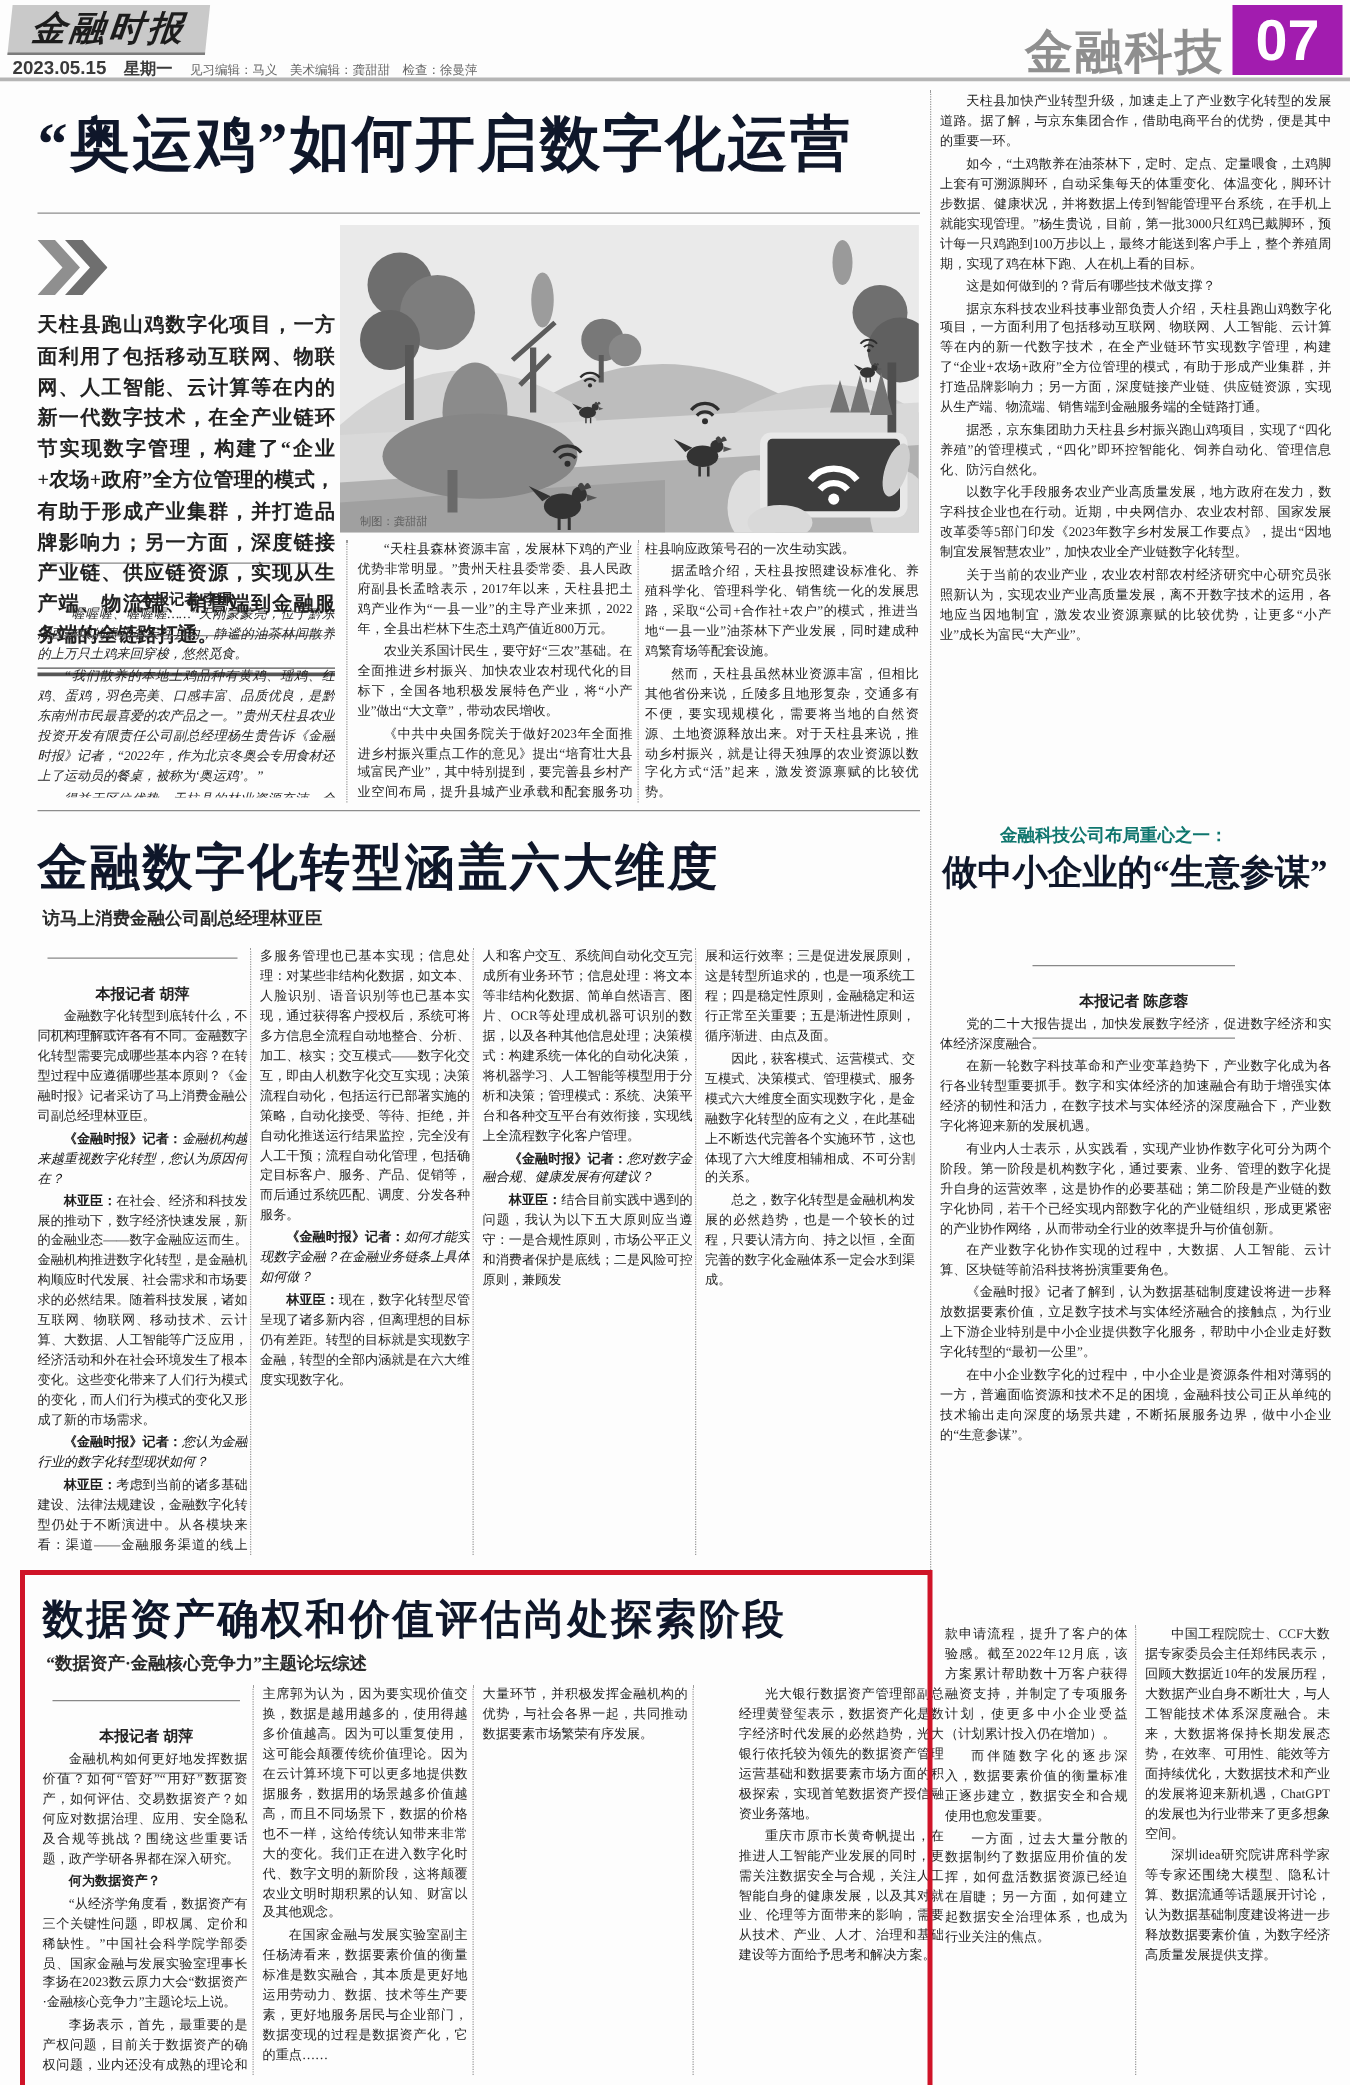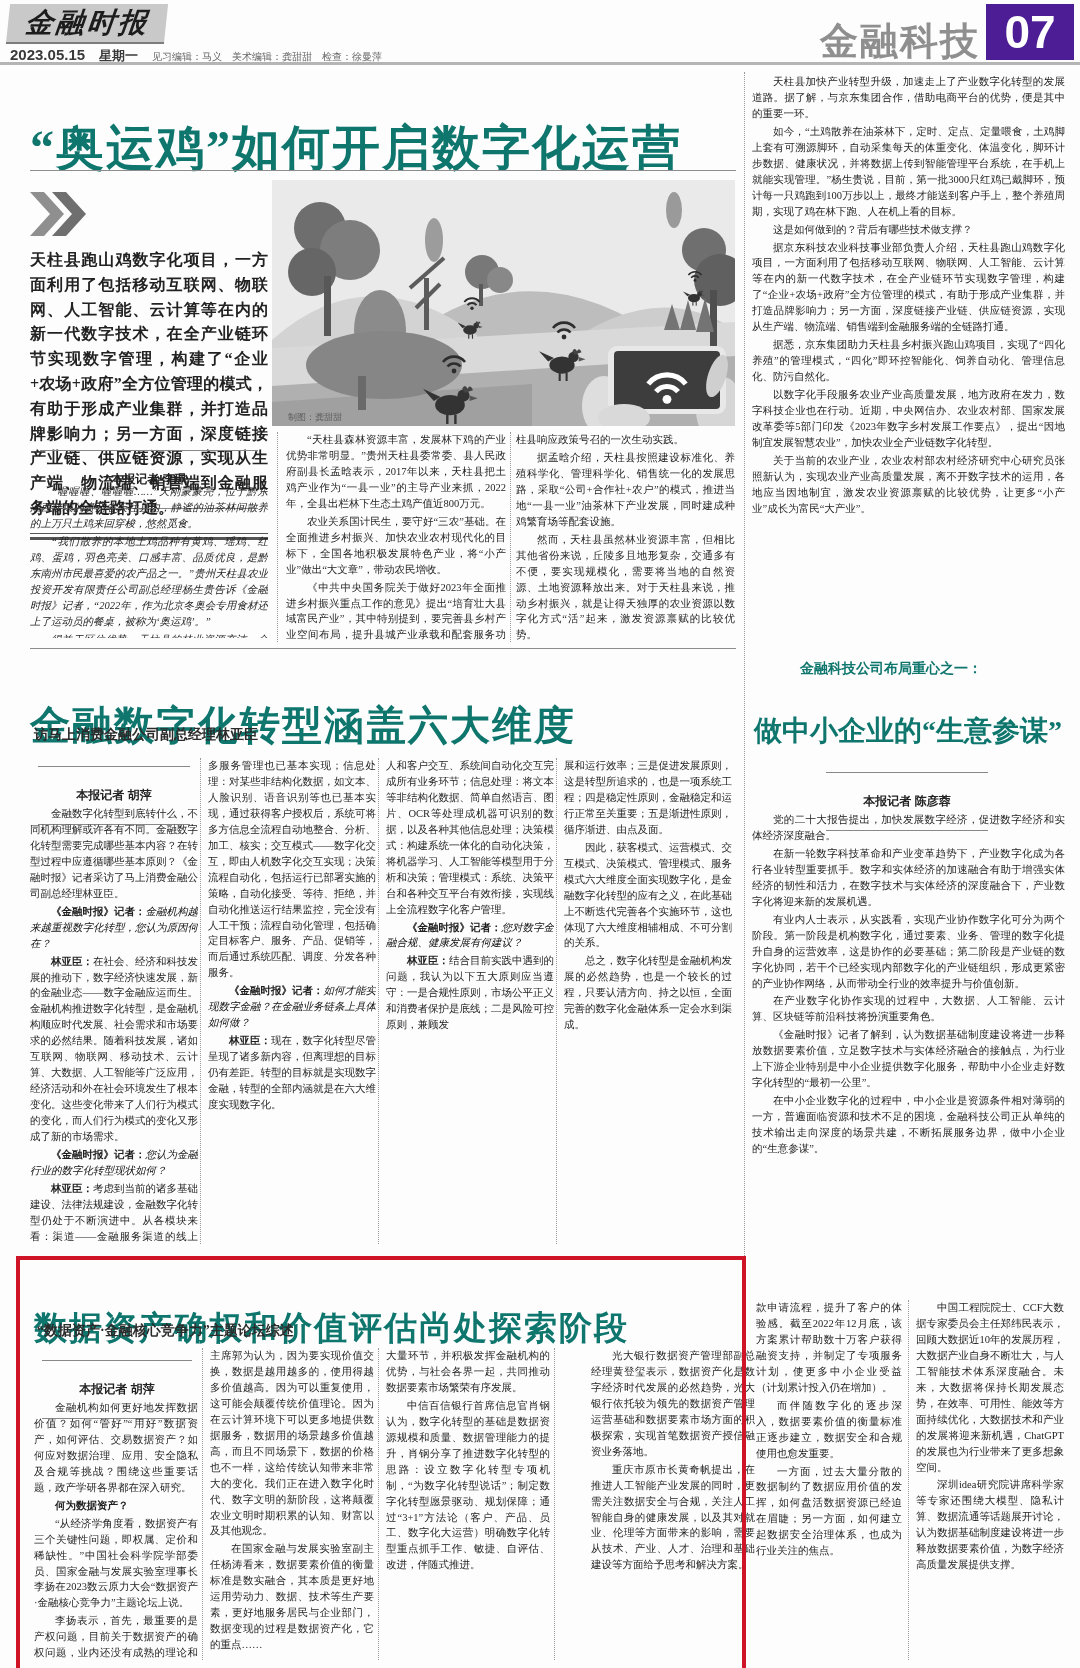--- a/index.html
+++ b/index.html
@@ -11,26 +11,26 @@
         display:flex;align-items:center;justify-content:center;
         font:italic 900 28px "Liberation Serif",serif;color:#1c1c1c;letter-spacing:3px;
         transform:skewX(-6deg);border-bottom:2px solid #7c7c7c;}
   .dateline{position:absolute;left:10px;top:46px;display:flex;align-items:baseline;gap:14px;
         font-family:"Liberation Sans",sans-serif;}
   .d-date{font-size:15px;font-weight:bold;color:#3a3a3a;}
   .d-week{font-size:13px;font-weight:bold;color:#3a3a3a;}
   .d-eds{font-size:10px;color:#666;}
   .section-label{position:absolute;right:100px;top:16px;font:900 38px "Liberation Sans",sans-serif;
         color:#8f8f8f;letter-spacing:2px;}
-  .page-num{position:absolute;right:6px;top:4px;width:88px;height:56px;background:#4c1d95;
+  .page-num{position:absolute;right:6px;top:4px;width:88px;height:56px;background:#a21caf;
         color:#fff;font:900 46px "Liberation Sans",sans-serif;display:flex;align-items:center;
         justify-content:center;}
   
   .abs{position:absolute;}
-  .headline{font-weight:900;color:#0f766e;letter-spacing:2px;line-height:1.1;margin-top:32px;}
+  .headline{font-weight:900;color:#0f172a;letter-spacing:2px;line-height:1.1;}
   .subhead{font-weight:bold;color:#2b2b2b;}
   .byline{text-align:center;font:bold 12px "Liberation Sans",sans-serif;color:#222;
         border-top:1px solid #888;border-bottom:1px solid #888;padding:20px 0;}
   .colbox{font:10.5px/1.52 "Liberation Serif",serif;color:#1f1f1f;overflow:hidden;}
   .para{margin:0 0 2px;text-align:justify;text-indent:2em;}
   .para.noindent{text-indent:0;}
   .para b{font-weight:900;}
   .para i{font-style:italic;color:#111;}
   .vsep{border-left:1px dotted #9a9a9a;width:0;}
   .hrule{background:#8d8d8d;height:1px;}
@@ -256,21 +256,20 @@
         <p class="para"><b>何为数据资产？</b></p>
         <p class="para">“从经济学角度看，数据资产有三个关键性问题，即权属、定价和稀缺性。”中国社会科学院学部委员、国家金融与发展实验室理事长李扬在2023数云原力大会“数据资产·金融核心竞争力”主题论坛上说。</p>
         <p class="para">李扬表示，首先，最重要的是产权问题，目前关于数据资产的确权问题，业内还没有成熟的理论和实践支撑。</p>
       </div>
     <div class="abs colbox" style="left:210px;top:1348px;width:164px;height:312px;">
         <p class="para noindent">主席郭为认为，因为要实现价值交换，数据是越用越多的，使用得越多价值越高。因为可以重复使用，这可能会颠覆传统价值理论。因为在云计算环境下可以更多地提供数据服务，数据用的场景越多价值越高，而且不同场景下，数据的价格也不一样，这给传统认知带来非常大的变化。我们正在进入数字化时代、数字文明的新阶段，这将颠覆农业文明时期积累的认知、财富以及其他观念。</p>
         <p class="para">在国家金融与发展实验室副主任杨涛看来，数据要素价值的衡量标准是数实融合，其本质是更好地运用劳动力、数据、技术等生产要素，更好地服务居民与企业部门，数据变现的过程是数据资产化，它的重点……</p>
       </div>
     <div class="abs colbox" style="left:386px;top:1348px;width:164px;height:312px;">
         <p class="para noindent">大量环节，并积极发挥金融机构的优势，与社会各界一起，共同推动数据要素市场繁荣有序发展。</p>
-        <p class="para">中信百信银行首席信息官肖钢认为，数字化转型的基础是数据资源规模和质量、数据管理能力的提升，肖钢分享了推进数字化转型的思路：设立数字化转型专项机制，“为数字化转型说话”；制定数字化转型愿景驱动、规划保障；通过“3+1”方法论（客户、产品、员工、数字化大运营）明确数字化转型重点抓手工作、敏捷、自评估、改进，伴随式推进。</p>
       </div>
     <div class="abs colbox" style="left:562px;top:1348px;width:164px;height:312px;margin-left:29px;">
         <p class="para">光大银行数据资产管理部副总经理黄登玺表示，数据资产化是数字经济时代发展的必然趋势，光大银行依托较为领先的数据资产管理运营基础和数据要素市场方面的积极探索，实现首笔数据资产授信融资业务落地。</p>
         <p class="para">重庆市原市长黄奇帆提出，在推进人工智能产业发展的同时，更需关注数据安全与合规，关注人工智能自身的健康发展，以及其对就业、伦理等方面带来的影响，需要从技术、产业、人才、治理和基础建设等方面给予思考和解决方案。</p>
       </div>
     <div class="abs vsep" style="left:202px;top:1348px;height:312px;"></div>
     <div class="abs vsep" style="left:378px;top:1348px;height:312px;"></div>
     <div class="abs vsep" style="left:554px;top:1348px;height:312px;"></div>
 
     <div class="abs red-box" style="left:16px;top:1256px;width:722px;height:420px;"></div>

